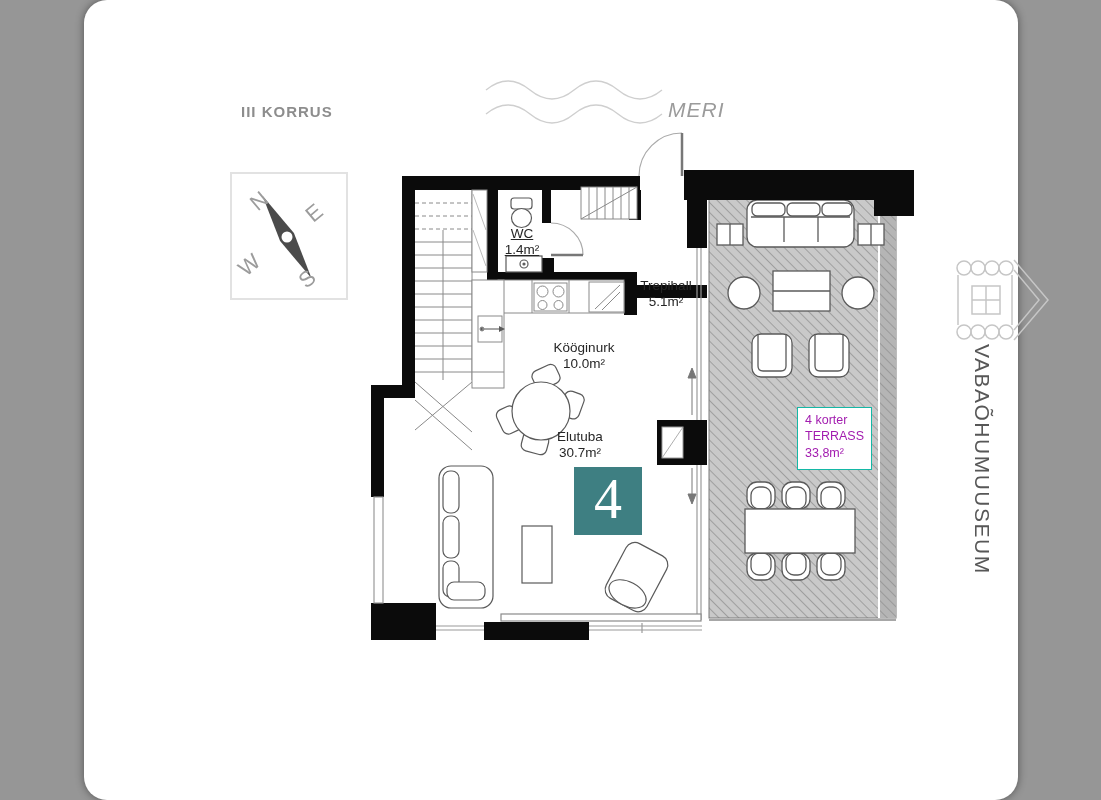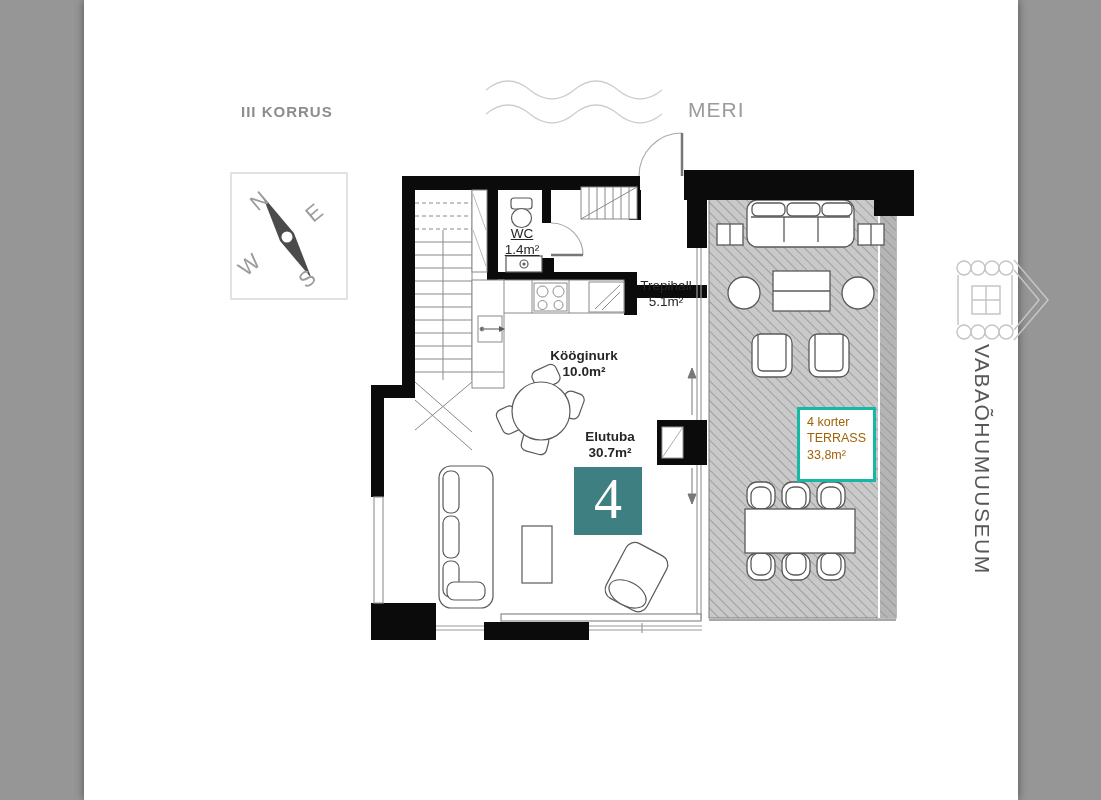--- a/index.html
+++ b/index.html
@@ -1,32 +1,32 @@
 <!DOCTYPE html>
 <html><head>
 <meta charset="utf-8">
 <style>
   html,body{margin:0;padding:0;background:#969696;}
   .stage{position:relative;width:1101px;height:800px;background:#969696;overflow:hidden;
          font-family:"Liberation Sans",sans-serif;}
   .page{position:absolute;left:84px;top:0;width:934px;height:800px;background:#ffffff;
-        box-shadow:0 0 9px rgba(0,0,0,.45);}
+        box-shadow:0 0 9px rgba(0,0,0,.45);border-radius:23px;}
   .floor-title{position:absolute;left:157px;top:103px;font-size:15px;font-weight:bold;
         color:#8d8d8d;letter-spacing:1px;}
-  .meri{position:absolute;left:604px;top:98px;font-size:21px;color:#9b9b9b;letter-spacing:1px;}
+  .meri{position:absolute;left:584px;top:98px;font-size:21px;color:#9b9b9b;letter-spacing:1px;font-style:italic;}
   .waves{position:absolute;left:400px;top:70px;}
   .compass{position:absolute;left:146px;top:172px;}
   .plan{position:absolute;left:285px;top:130px;}
   .room-label{position:absolute;text-align:center;font-size:13.5px;color:#262626;line-height:1.18;}
   .lbl-wc{left:407px;top:226px;width:62px;text-decoration:underline;}
   .lbl-trep{left:540px;top:249px;width:84px;margin-top:29px;}
-  .lbl-koog{left:452px;top:348px;width:96px;font-weight:bold;}
-  .lbl-elu{left:480px;top:429px;width:92px;font-weight:bold;}
+  .lbl-koog{left:452px;top:340px;width:96px;}
+  .lbl-elu{left:450px;top:429px;width:92px;}
   .terrace-box{position:absolute;left:713px;top:407px;width:66px;height:57px;background:#fff;
-        border:3px solid #14b8a6;font-size:12.5px;line-height:1.3;padding:4px 0 8px 7px;color:#a16207;}
+        border:1px solid #14b8a6;font-size:12.5px;line-height:1.3;padding:4px 0 0 7px;color:#a21caf;}
   .unit-4{position:absolute;left:490px;top:467px;width:68px;height:68px;background:#3e7f82;
         color:#fff;display:flex;align-items:center;justify-content:center;
         font-family:"Liberation Serif",serif;font-size:56px;font-weight:400;padding-bottom:4px;box-sizing:border-box;}
   .museum-label{position:absolute;left:886px;top:344px;transform-origin:0 0;
         transform:rotate(90deg) translateY(-24px);font-size:21px;letter-spacing:1.5px;
         color:#575757;white-space:nowrap;}
   .cabin{position:absolute;left:866px;top:254px;}
 </style>
 </head>
 <body>

